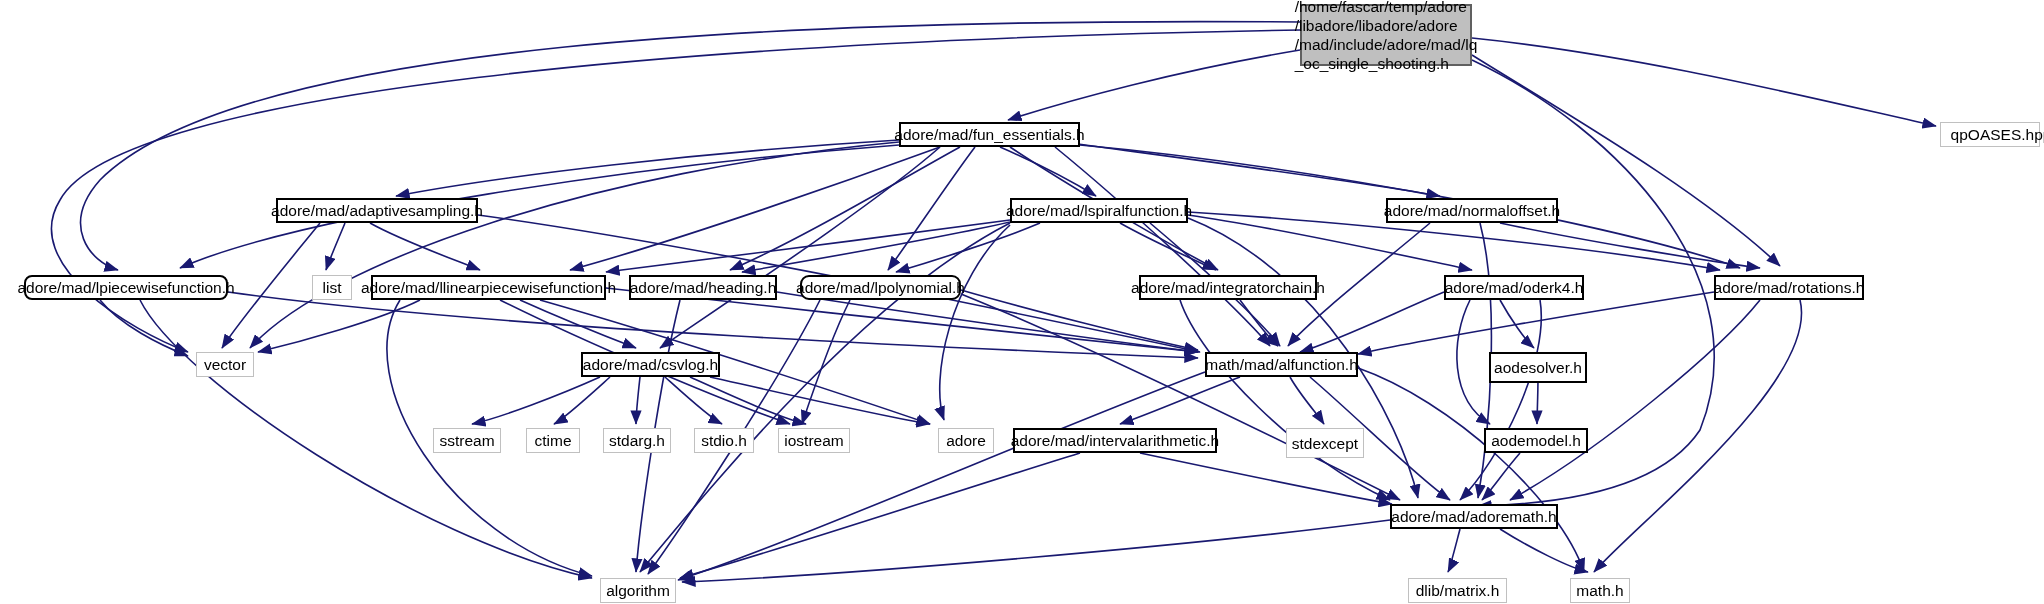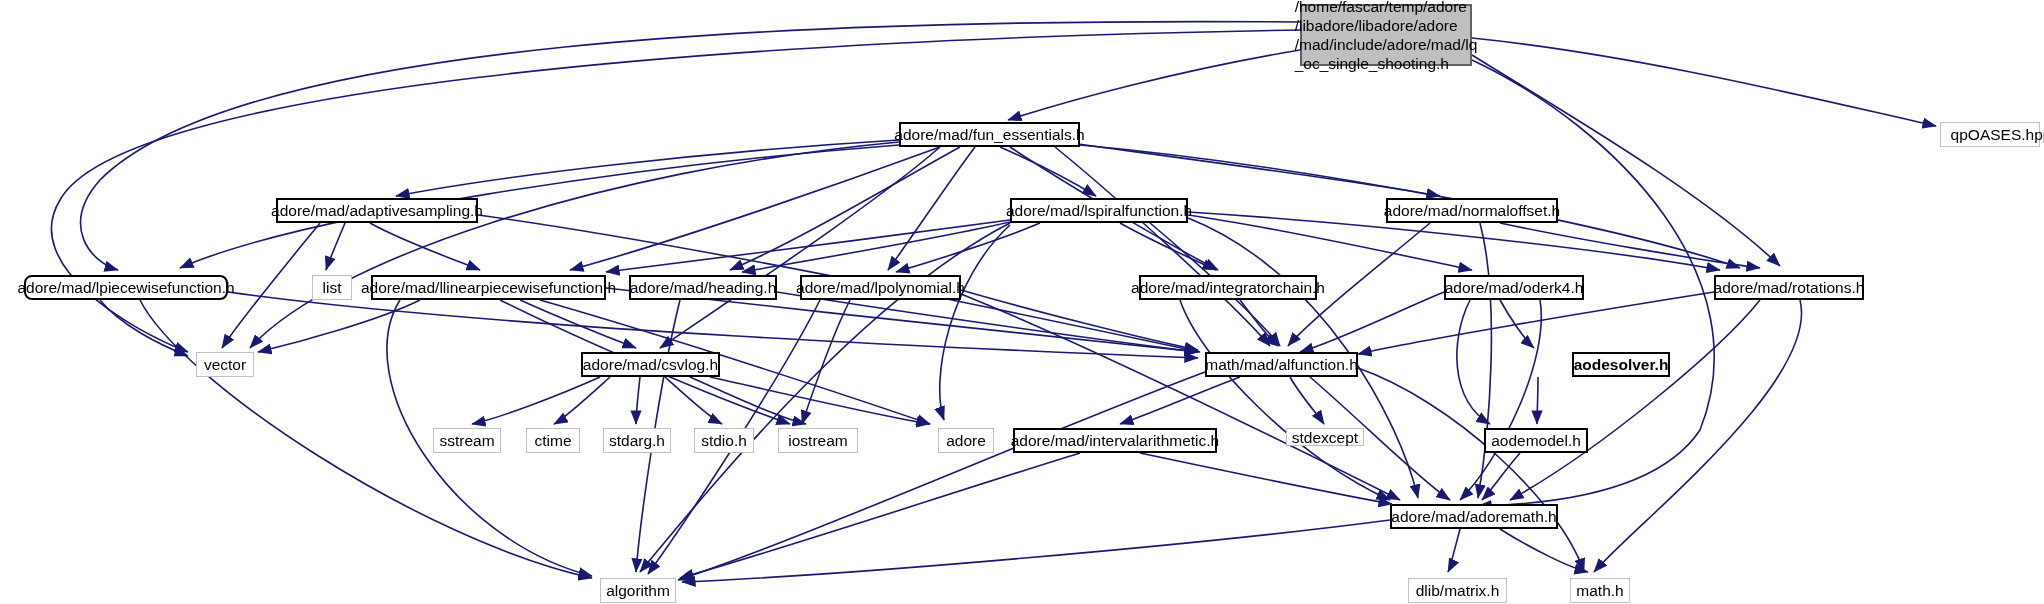--- a/index.html
+++ b/index.html
@@ -147,35 +147,35 @@
 _oc_single_shooting.h</div>
       <div class="node kind-lib" style="left: 1940px; top: 122px; width: 100px; height: 25px; padding-left: 22px;">qpOASES.hpp</div>
       <div class="node kind-hdr" style="left: 899px; top: 122px; width: 181px; height: 25px;">adore/mad/fun_essentials.h</div>
       <div class="node kind-hdr" style="left: 276px; top: 198px; width: 202px; height: 25px;">adore/mad/adaptivesampling.h</div>
       <div class="node kind-hdr" style="left: 1010px; top: 198px; width: 178px; height: 25px;">adore/mad/lspiralfunction.h</div>
       <div class="node kind-hdr" style="left: 1386px; top: 198px; width: 172px; height: 25px;">adore/mad/normaloffset.h</div>
       <div class="node kind-hdr" style="left: 24px; top: 275px; width: 204px; height: 25px; border-radius: 8px;">adore/mad/lpiecewisefunction.h</div>
       <div class="node kind-lib" style="left: 312px; top: 275px; width: 40px; height: 25px;">list</div>
       <div class="node kind-hdr" style="left: 371px; top: 275px; width: 235px; height: 25px;">adore/mad/llinearpiecewisefunction.h</div>
       <div class="node kind-hdr" style="left: 629px; top: 275px; width: 148px; height: 25px;">adore/mad/heading.h</div>
-      <div class="node kind-hdr" style="left: 800px; top: 275px; width: 161px; height: 25px;">adore/mad/lpolynomial.h</div>
+      <div class="node kind-hdr" style="left: 800px; top: 275px; width: 161px; height: 25px; border-radius: 9px;">adore/mad/lpolynomial.h</div>
       <div class="node kind-hdr" style="left: 1139px; top: 275px; width: 178px; height: 25px;">adore/mad/integratorchain.h</div>
       <div class="node kind-hdr" style="left: 1444px; top: 275px; width: 140px; height: 25px;">adore/mad/oderk4.h</div>
       <div class="node kind-hdr" style="left: 1714px; top: 275px; width: 150px; height: 25px;">adore/mad/rotations.h</div>
       <div class="node kind-lib" style="left: 196px; top: 352px; width: 58px; height: 25px;">vector</div>
       <div class="node kind-hdr" style="left: 581px; top: 352px; width: 139px; height: 25px;">adore/mad/csvlog.h</div>
       <div class="node kind-hdr" style="left: 1205px; top: 352px; width: 153px; height: 25px;">math/mad/alfunction.h</div>
-      <div class="node kind-hdr" style="left: 1572px; top: 352px; width: 98px; height: 25px; font-weight: bold;">aodesolver.h</div>
+      <div class="node kind-hdr" style="left: 1489px; top: 352px; width: 98px; height: 31px;">aodesolver.h</div>
       <div class="node kind-lib" style="left: 433px; top: 428px; width: 68px; height: 25px;">sstream</div>
       <div class="node kind-lib" style="left: 526px; top: 428px; width: 54px; height: 25px;">ctime</div>
       <div class="node kind-lib" style="left: 603px; top: 428px; width: 68px; height: 25px;">stdarg.h</div>
       <div class="node kind-lib" style="left: 694px; top: 428px; width: 60px; height: 25px;">stdio.h</div>
-      <div class="node kind-lib" style="left: 778px; top: 428px; width: 80px; height: 25px;">iostream</div>
+      <div class="node kind-lib" style="left: 778px; top: 428px; width: 72px; height: 25px;">iostream</div>
       <div class="node kind-lib" style="left: 938px; top: 428px; width: 56px; height: 25px;">adore</div>
       <div class="node kind-hdr" style="left: 1013px; top: 428px; width: 204px; height: 25px;">adore/mad/intervalarithmetic.h</div>
-      <div class="node kind-lib" style="left: 1286px; top: 428px; width: 78px; height: 18px;">stdexcept</div>
+      <div class="node kind-lib" style="left: 1286px; top: 428px; width: 78px; height: 30px;">stdexcept</div>
       <div class="node kind-hdr" style="left: 1484px; top: 428px; width: 104px; height: 25px;">aodemodel.h</div>
       <div class="node kind-hdr" style="left: 1390px; top: 504px; width: 168px; height: 25px;">adore/mad/adoremath.h</div>
       <div class="node kind-lib" style="left: 600px; top: 578px; width: 76px; height: 25px;">algorithm</div>
       <div class="node kind-lib" style="left: 1408px; top: 578px; width: 99px; height: 25px;">dlib/matrix.h</div>
       <div class="node kind-lib" style="left: 1570px; top: 578px; width: 60px; height: 25px;">math.h</div>
     </div>
 </div>
 
 </body></html>

